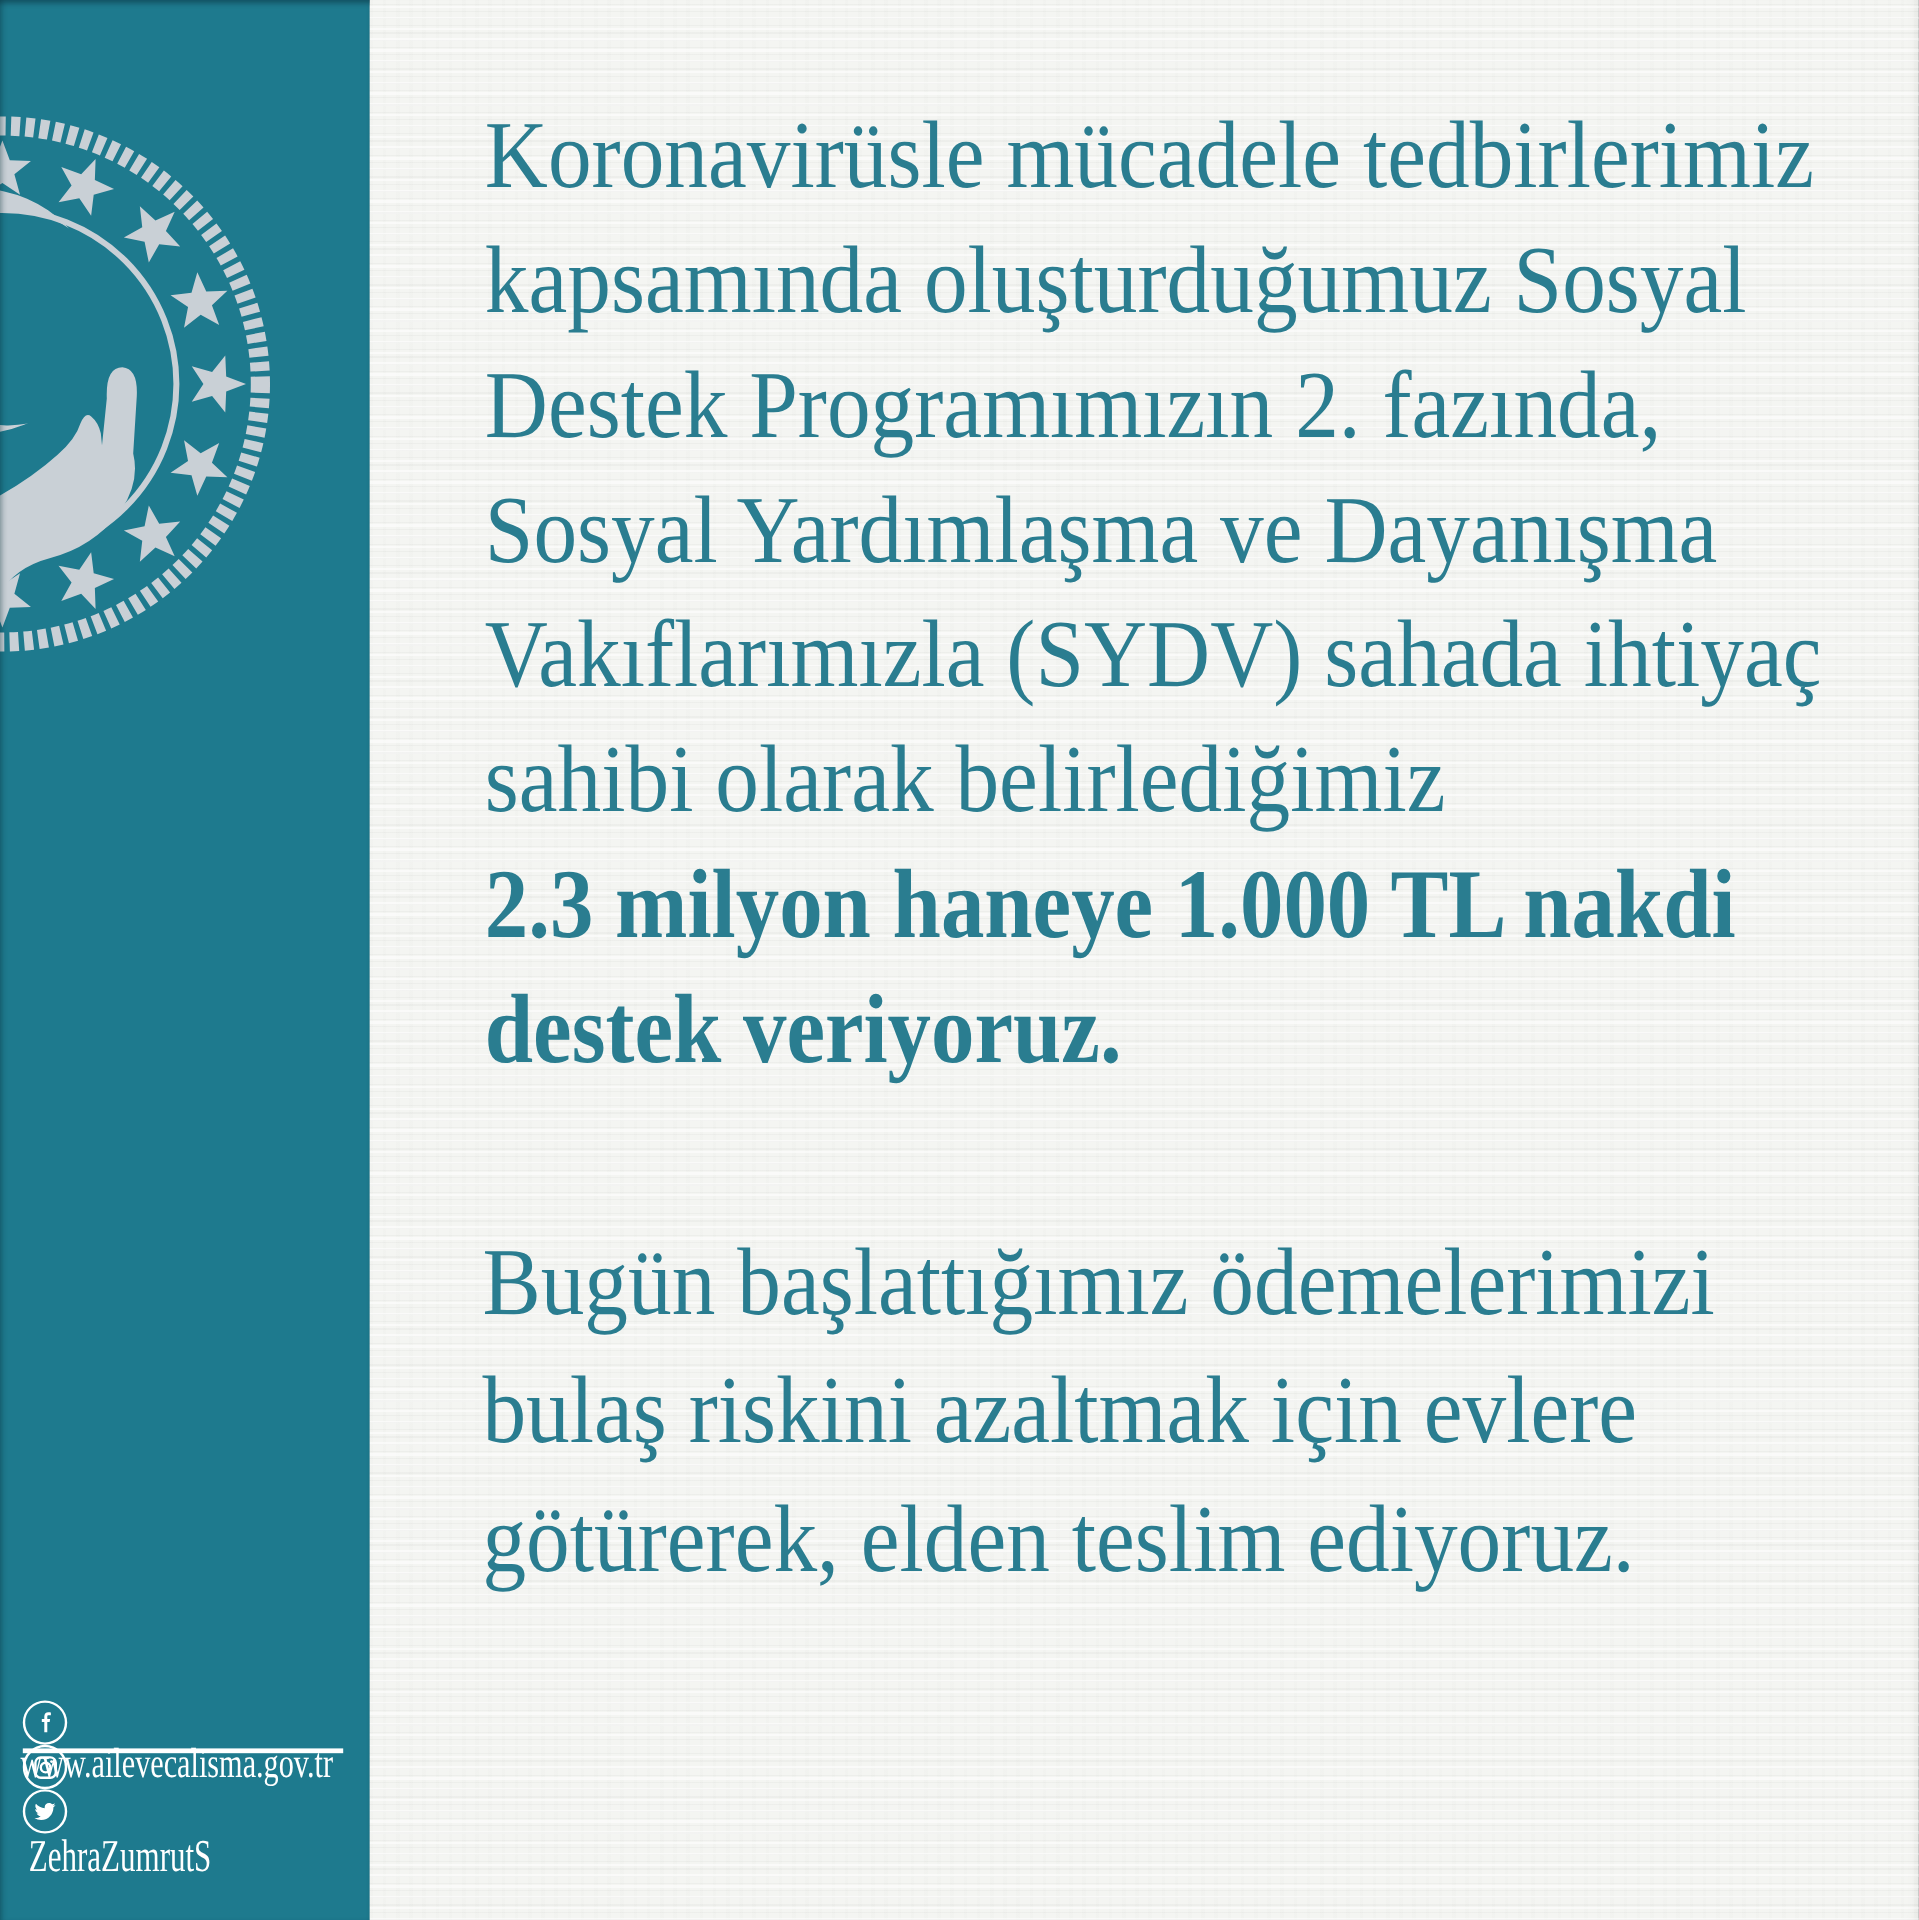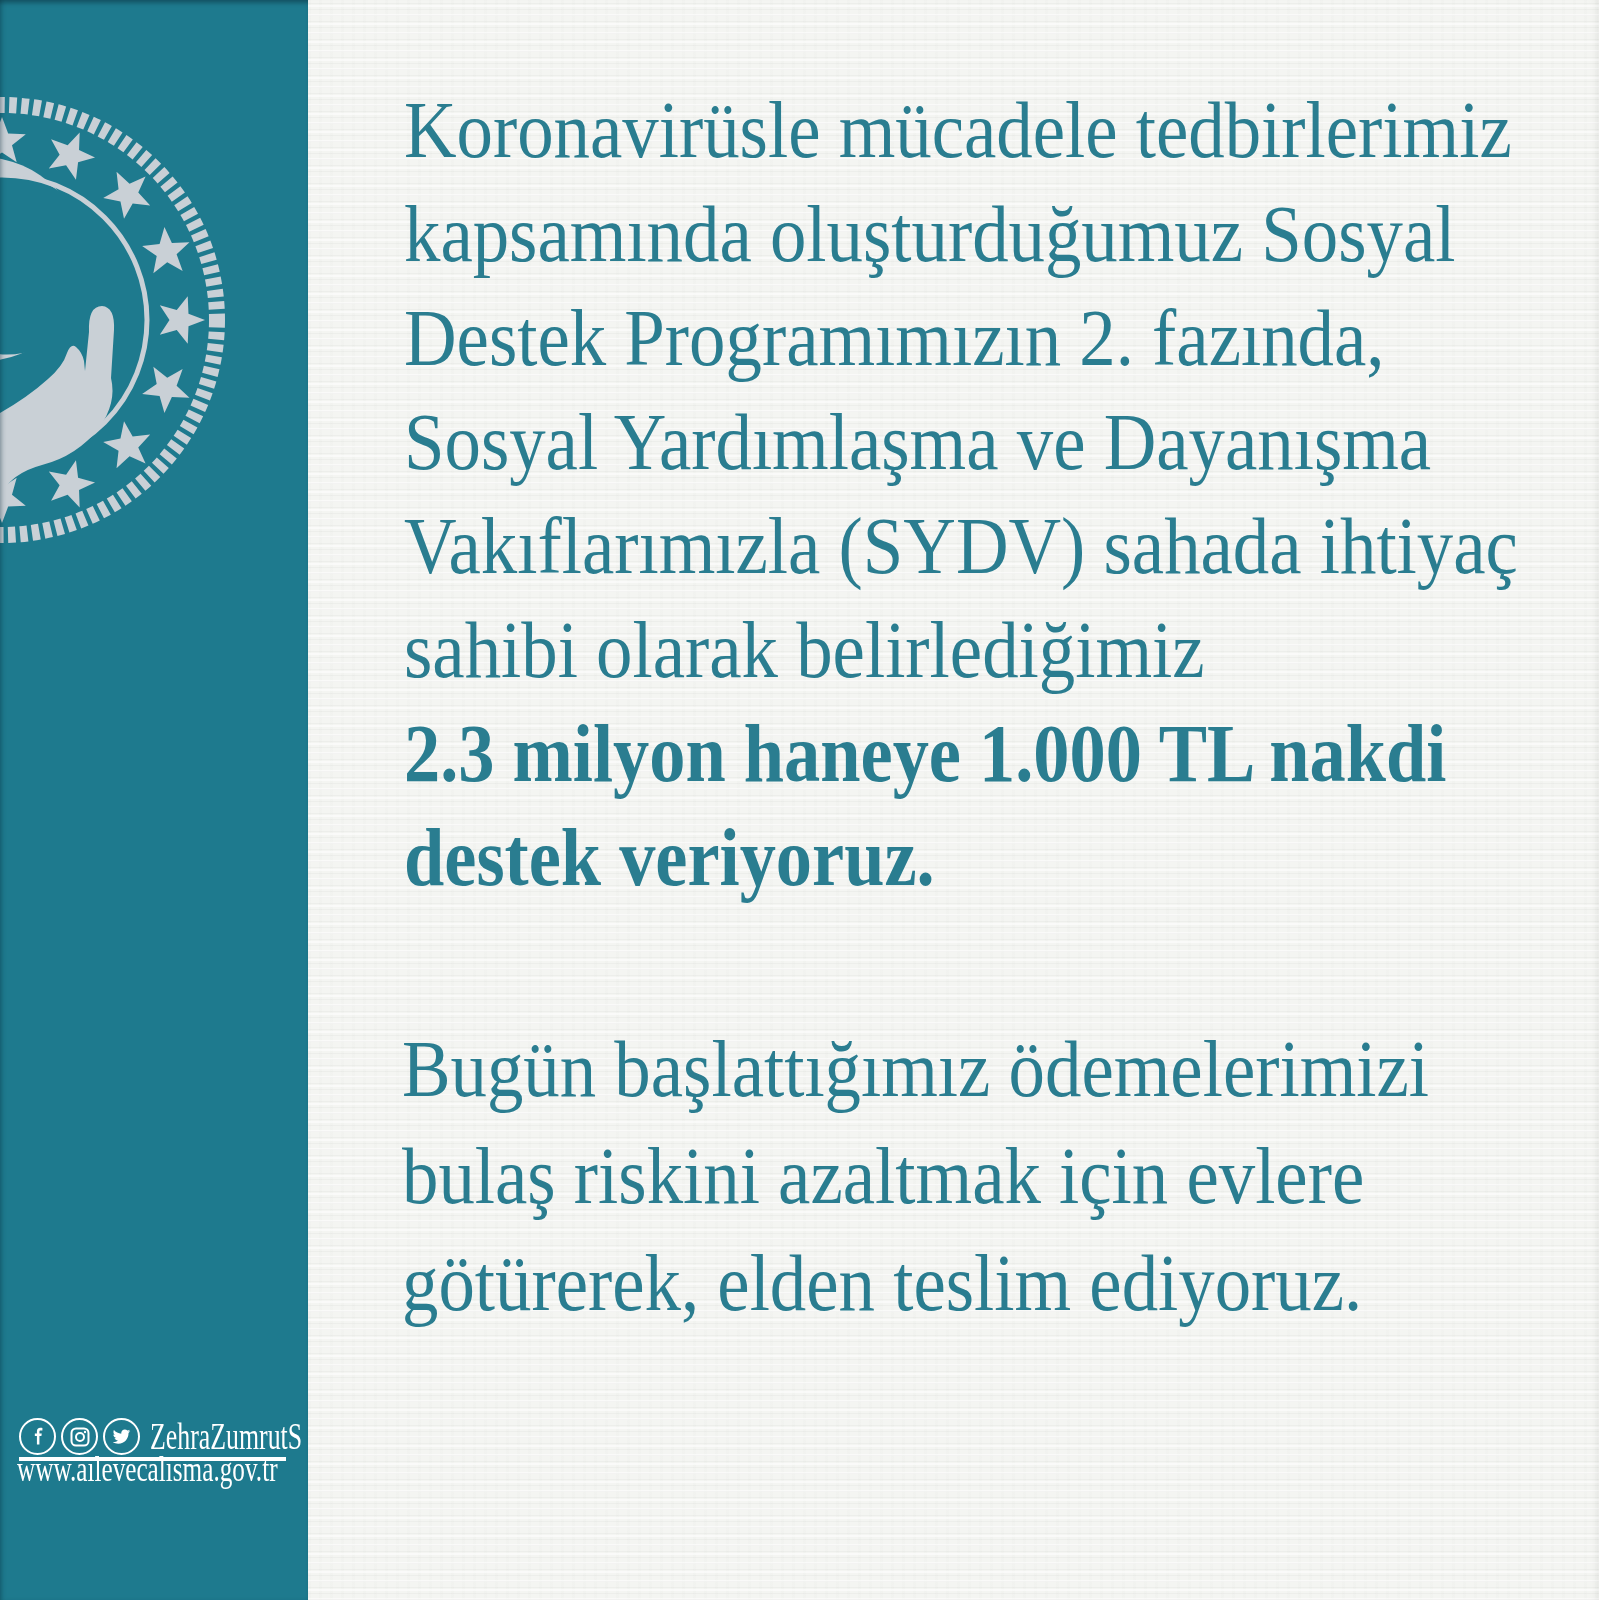--- a/index.html
+++ b/index.html
@@ -22,21 +22,21 @@
   }
   .sidebar .edge-shade{
     position:absolute;inset:0;pointer-events:none;
     box-shadow: inset 0 5px 4px -2px rgba(8,42,53,0.45),
                 inset 4px 0 4px -2px rgba(8,42,53,0.30);
   }
   .emblem{position:absolute;left:0;top:0;display:block;}
   
   .social-row{
     position:absolute;left:19px;top:1417px;
-    display:flex;align-items:flex-end;
+    display:flex;align-items:flex-start;flex-direction:column;
   }
   .circle-icon{
     box-sizing:border-box;
     width:37px;height:37px;border-radius:50%;
     border:2.5px solid #ffffff;
     display:flex;align-items:center;justify-content:center;
     margin-right:5px;flex:0 0 auto;
   }
   .circle-icon svg{display:block;}
   .handle{

